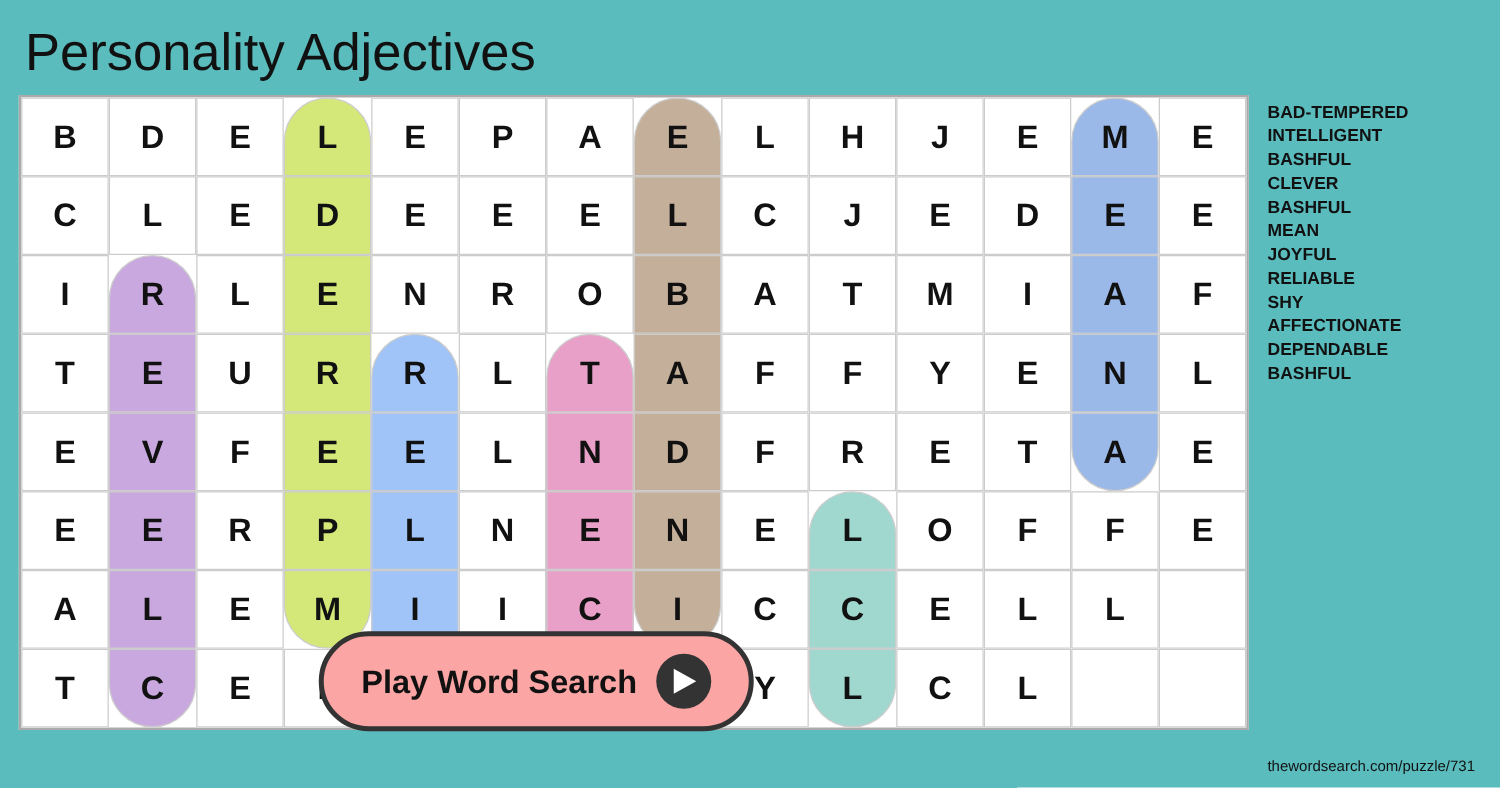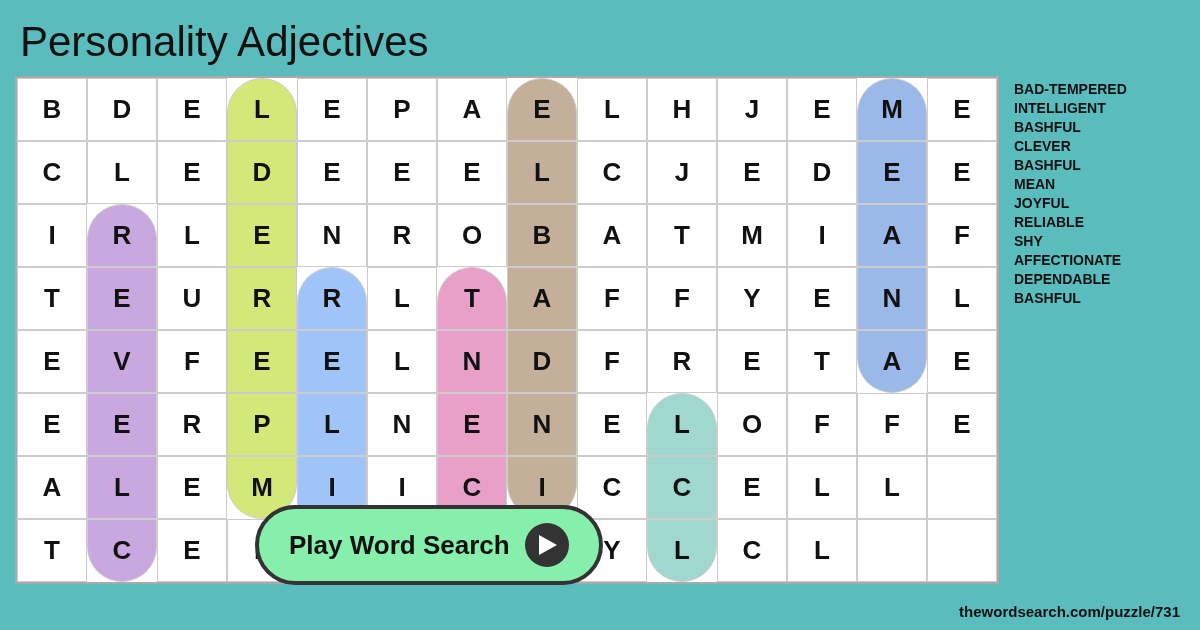--- a/index.html
+++ b/index.html
@@ -66,21 +66,21 @@
       font-size: 14px;
       font-weight: bold;
       color: #111;
       white-space: nowrap;
     }
 
     #play-button-overlay {
       position: absolute;
       bottom: 45px;
       left: 255px;
-      background: #86efac;
+      background: #fca5a5;
       border: 4px solid #333;
       border-radius: 50px;
       padding: 14px 30px;
       display: flex;
       align-items: center;
       gap: 15px;
       cursor: pointer;
       z-index: 10;
     }
 
@@ -107,23 +107,23 @@
       border-style: solid;
       border-width: 10px 0 10px 18px;
       border-color: transparent transparent transparent white;
       margin-left: 3px;
     }
 
     #website-credit {
       position: absolute;
       bottom: 10px;
       right: 20px;
-      font-size: 15px;
-      color: #111;
-      font-weight: bold;
+      font-size: 12px;
+      color: #111;
+      font-weight: normal;
     }
 
     
     .hl-r { background-color: #c9a8e0; }
     .hl-d { background-color: #d4e87a; }
     .hl-e-col { background-color: #a0c4f7; }
     .hl-t-col { background-color: #e8a0c8; }
     .hl-a-col { background-color: #c4b09a; }
     .hl-m-col { background-color: #9ab8e8; }
     .hl-l-col { background-color: #a0d8cf; }

